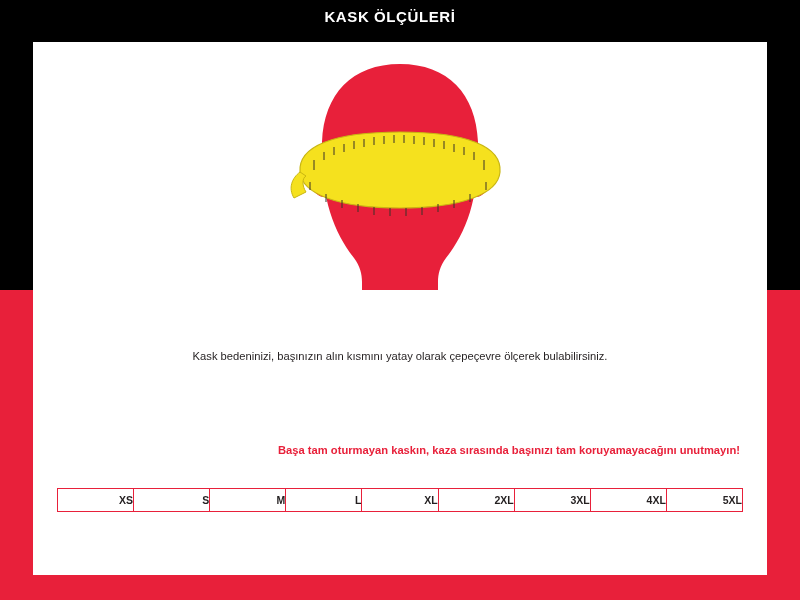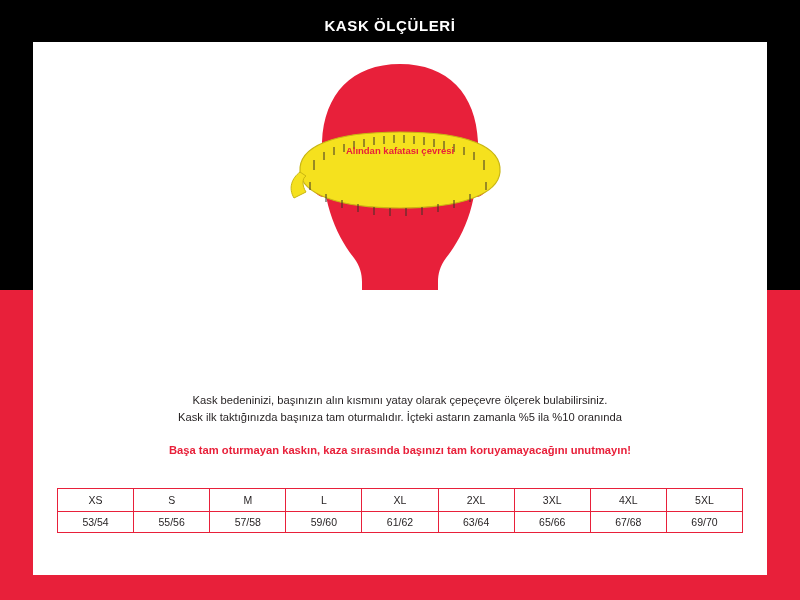--- a/index.html
+++ b/index.html
@@ -62,21 +62,21 @@
     top: 575px;
     width: 800px;
     height: 25px;
     background: #e8203a;
   }
 
   
   .title {
     position: absolute;
     left: 0;
-    top: 17px;
+    top: 8px;
     width: 780px;
     text-align: center;
     color: #ffffff;
     font-size: 15px;
     font-weight: bold;
     letter-spacing: 0.6px;
   }
 
   
   .head-wrap {
@@ -101,30 +101,29 @@
   
   .desc {
     position: absolute;
     left: 60px;
     top: 348px;
     width: 680px;
     text-align: center;
     color: #231f20;
     font-size: 11.2px;
     line-height: 16.5px;
-    margin-top: 44px;
   }
   .desc .line { display: block; }
 
   .warning {
     position: absolute;
     left: 60px;
     top: 444px;
     width: 680px;
-    text-align: center;
+    text-align: right;
     color: #e8203a;
     font-size: 11.2px;
     font-weight: bold;
   }
 
   
   .table-wrap {
     position: absolute;
     left: 57px;
     top: 488px;
@@ -137,22 +136,23 @@
   }
   table.size-table td {
     border: 1px solid #e8203a;
     height: 20px;
     text-align: center;
     font-size: 10.5px;
     color: #231f20;
     padding: 0;
   }
   table.size-table tr.head td {
-    font-weight: normal;
+    font-weight: bold;
     height: 22px;
+    text-align: right;
   }
 </style>
 </head>
 <body>
 
 <div id="page">
 
   <div class="black-band"></div>
   <div class="white-panel"></div>
 
@@ -216,55 +216,42 @@
           <line x1="174" y1="140" x2="174" y2="148"></line>
           <line x1="190" y1="134" x2="190" y2="142"></line>
           <line x1="206" y1="122" x2="206" y2="130"></line>
         </g>
 
         <path d="M20 112 C 12 118, 8 128, 14 138 L 26 132 C 22 126, 22 118, 26 116 Z" fill="#f5e11e" stroke="#c9b612" stroke-width="1"></path>
       </g>
     </svg>
   </div>
 
-  <div class="tape-label">Alından kafatası çevresi</div>
 
   <div class="red-left"></div>
   <div class="red-right"></div>
   <div class="red-bottom"></div>
 
   <div class="desc">
     <span class="line">Kask bedeninizi, başınızın alın kısmını yatay olarak çepeçevre ölçerek bulabilirsiniz.</span>
-    <span class="line">Kask ilk taktığınızda başınıza tam oturmalıdır. İçteki astarın zamanla %5 ila %10 oranında</span>
   </div>
 
   <div class="warning">Başa tam oturmayan kaskın, kaza sırasında başınızı tam koruyamayacağını unutmayın!</div>
 
   <div class="table-wrap">
     <table class="size-table">
       <tbody>
         <tr class="head">
           <td>XS</td>
           <td>S</td>
           <td>M</td>
           <td>L</td>
           <td>XL</td>
           <td>2XL</td>
           <td>3XL</td>
           <td>4XL</td>
           <td>5XL</td>
         </tr>
-        <tr>
-          <td>53/54</td>
-          <td>55/56</td>
-          <td>57/58</td>
-          <td>59/60</td>
-          <td>61/62</td>
-          <td>63/64</td>
-          <td>65/66</td>
-          <td>67/68</td>
-          <td>69/70</td>
-        </tr>
       </tbody>
     </table>
   </div>
 
 </div>
 
 </body></html>

